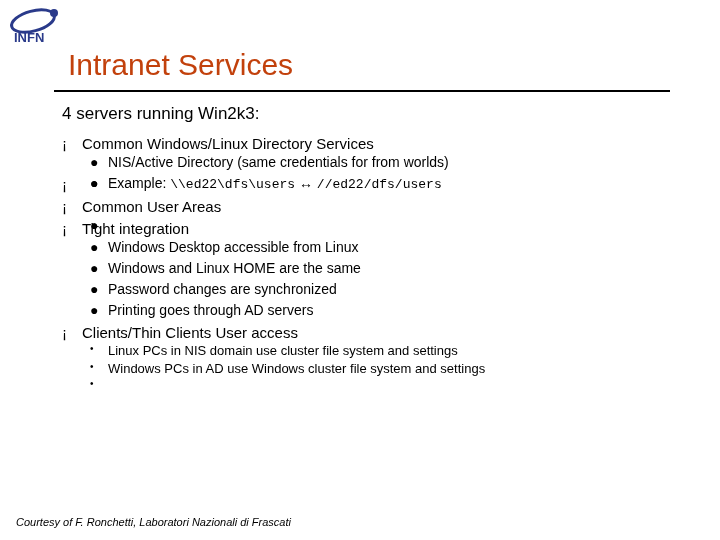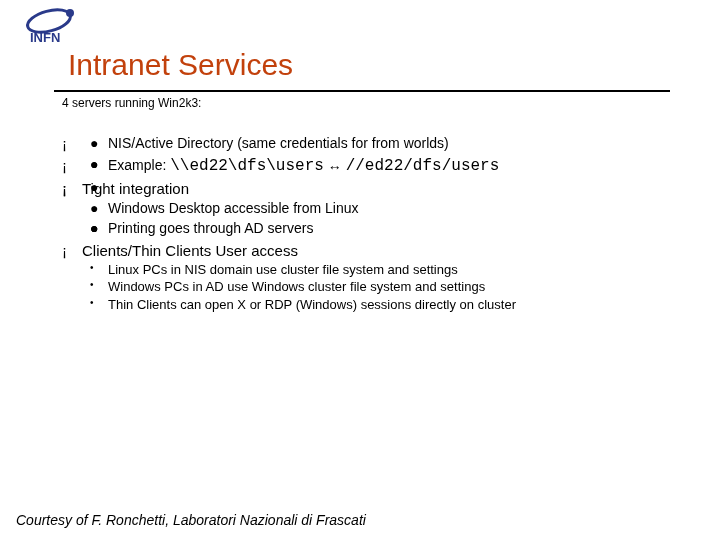--- a/index.html
+++ b/index.html
@@ -8,43 +8,43 @@
     height: 540px;
     background: #fff;
     font-family: Verdana, Arial, sans-serif;
     color: #000;
     position: relative;
     overflow: hidden;
   }
   .logo {
     position: absolute;
     top: 6px;
-    left: 24px;
+    left: 8px;
   }
   .title {
     position: absolute;
     top: 48px;
     left: 68px;
     font-size: 30px;
     font-family: Arial, sans-serif;
     color: #c2410c;
   }
   .title-rule {
     position: absolute;
     top: 90px;
     left: 54px;
     width: 616px;
     height: 0;
     border-top: 2px solid #000;
   }
   .subtitle {
     position: absolute;
-    top: 96px;
+    top: 104px;
     left: 62px;
-    font-size: 12px;
+    font-size: 17px;
   }
   .content {
     position: absolute;
     top: 134px;
     left: 62px;
     width: 620px;
     font-size: 15px;
     line-height: 1.28;
   }
   .item1 {
@@ -75,30 +75,30 @@
     font-size: 13px;
   }
   .sub2 > .b {
     position: absolute;
     left: 28px;
     top: 0;
     font-size: 10px;
   }
   .mono {
     font-family: "Courier New", monospace;
-    font-size: 16px;
+    font-size: 13px;
   }
   .arrow {
     font-family: Arial, sans-serif;
   }
   .footer {
     position: absolute;
     left: 16px;
     bottom: 12px;
-    font-size: 14px;
+    font-size: 11px;
     font-style: italic;
     color: #000;
   }
 </style>
 </head>
 <body>
 
 <div class="logo">
   <svg width="58" height="42" viewBox="0 0 58 42">
     <ellipse cx="25" cy="15" rx="22" ry="10" fill="none" stroke="#2a3a8a" stroke-width="3" transform="rotate(-15 25 15)"></ellipse>
@@ -109,20 +109,21 @@
 
 <div class="title">Intranet Services</div>
 <div class="title-rule"></div>
 
 <div class="subtitle">4 servers running Win2k3:</div>
 
 <div class="content">
 
   <div class="item1">
     <span class="b">¡</span>
+    <span>Common Windows/Linux Directory Services</span>
   </div>
   <div class="sub1">
     <span class="b">●</span>
     <span>NIS/Active Directory (same credentials for from worlds)</span>
   </div>
 
   <div class="item1">
     <span class="b">¡</span>
   </div>
   <div class="sub1">
@@ -131,56 +132,58 @@
   <div class="sub1">
     <span class="b">●</span>
     <span>Example:</span>
     <span class="mono">\\ed22\dfs\users</span>
     <span class="arrow">↔</span>
     <span class="mono">//ed22/dfs/users</span>
   </div>
 
   <div class="item1">
     <span class="b">¡</span>
+    <span>Common User Areas</span>
   </div>
   <div class="sub1">
     <span class="b">●</span>
   </div>
 
   <div class="item1">
     <span class="b">¡</span>
     <span>Tight integration</span>
   </div>
   <div class="sub1">
     <span class="b">●</span>
     <span>Windows Desktop accessible from Linux</span>
   </div>
   <div class="sub1">
     <span class="b">●</span>
+    <span>Windows and Linux HOME are the same</span>
   </div>
   <div class="sub1">
     <span class="b">●</span>
+    <span>Password changes are synchronized</span>
   </div>
   <div class="sub1">
     <span class="b">●</span>
     <span>Printing goes through AD servers</span>
   </div>
 
   <div class="item1">
     <span class="b">¡</span>
     <span>Clients/Thin Clients User access</span>
   </div>
   <div class="sub2">
     <span class="b">•</span>
     <span>Linux PCs in NIS domain use cluster file system and settings</span>
   </div>
   <div class="sub2">
     <span class="b">•</span>
     <span>Windows PCs in AD use Windows cluster file system and settings</span>
   </div>
   <div class="sub2">
     <span class="b">•</span>
-    <span>Thin Clients can open X or RDP (Windows) sessions directly on cluster</span>
   </div>
 
 </div>
 
 <div class="footer">Courtesy of F. Ronchetti, Laboratori Nazionali di Frascati</div>
 
 </body></html>

